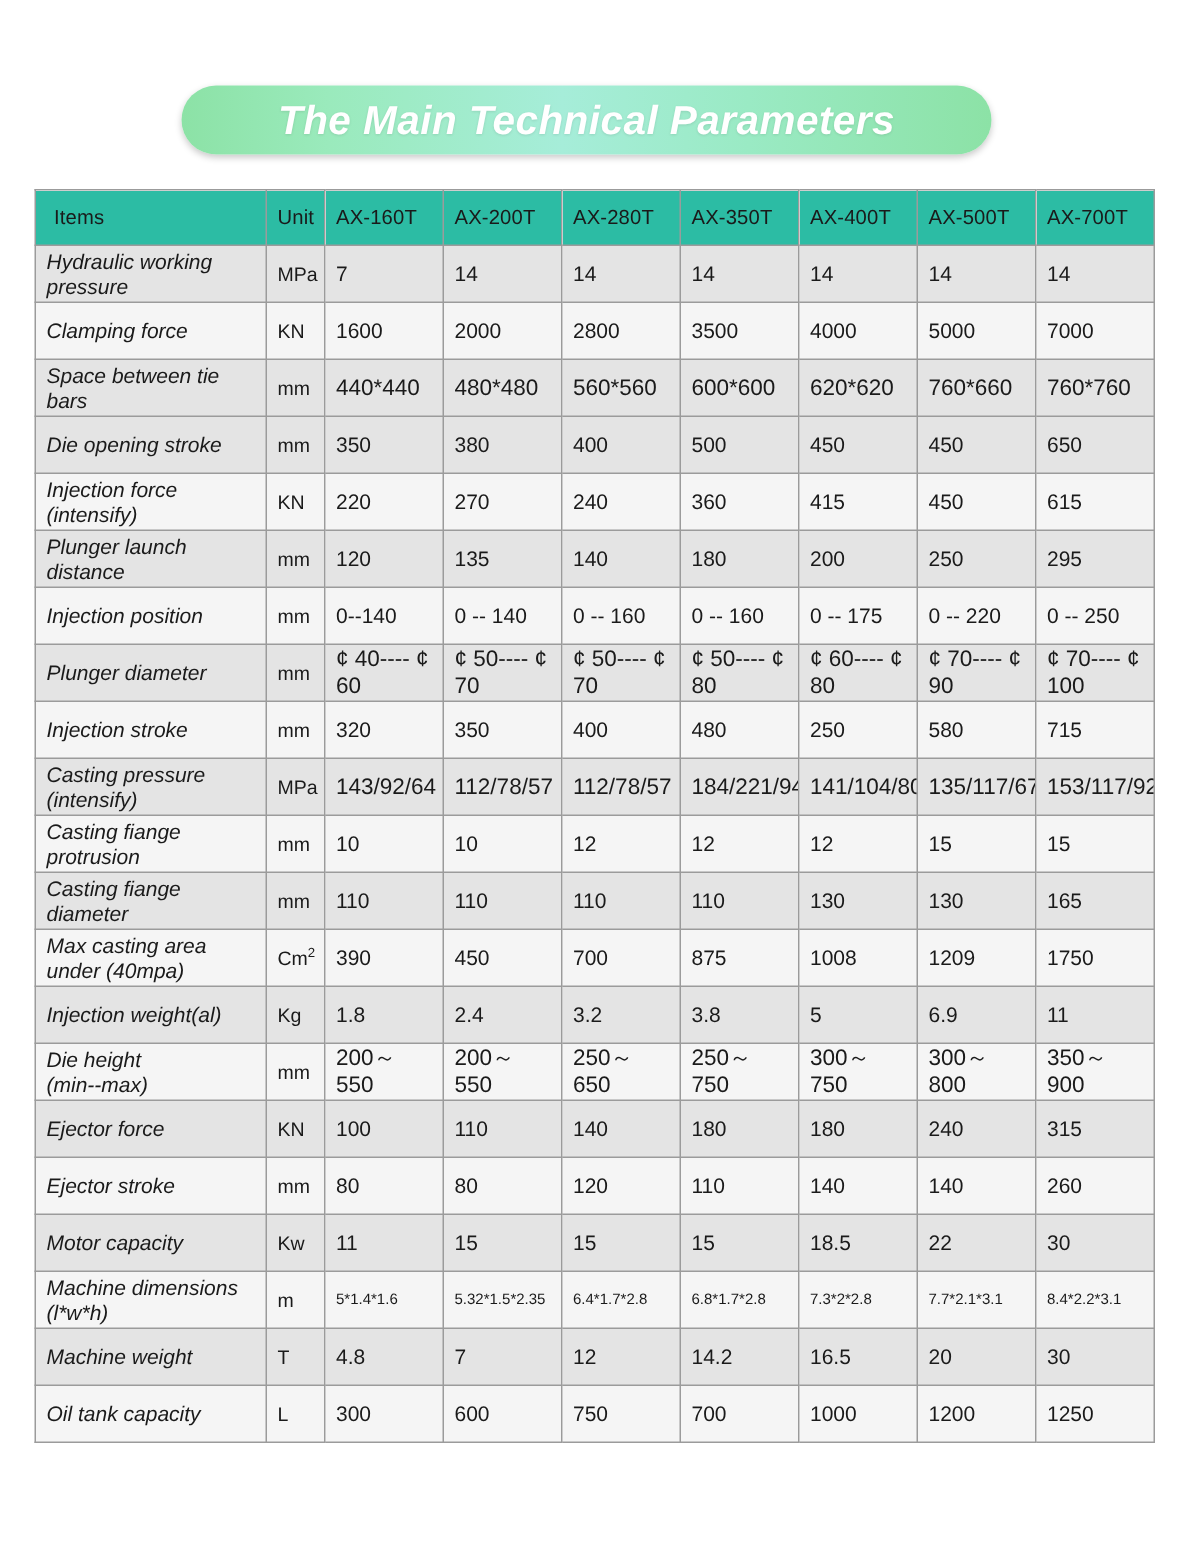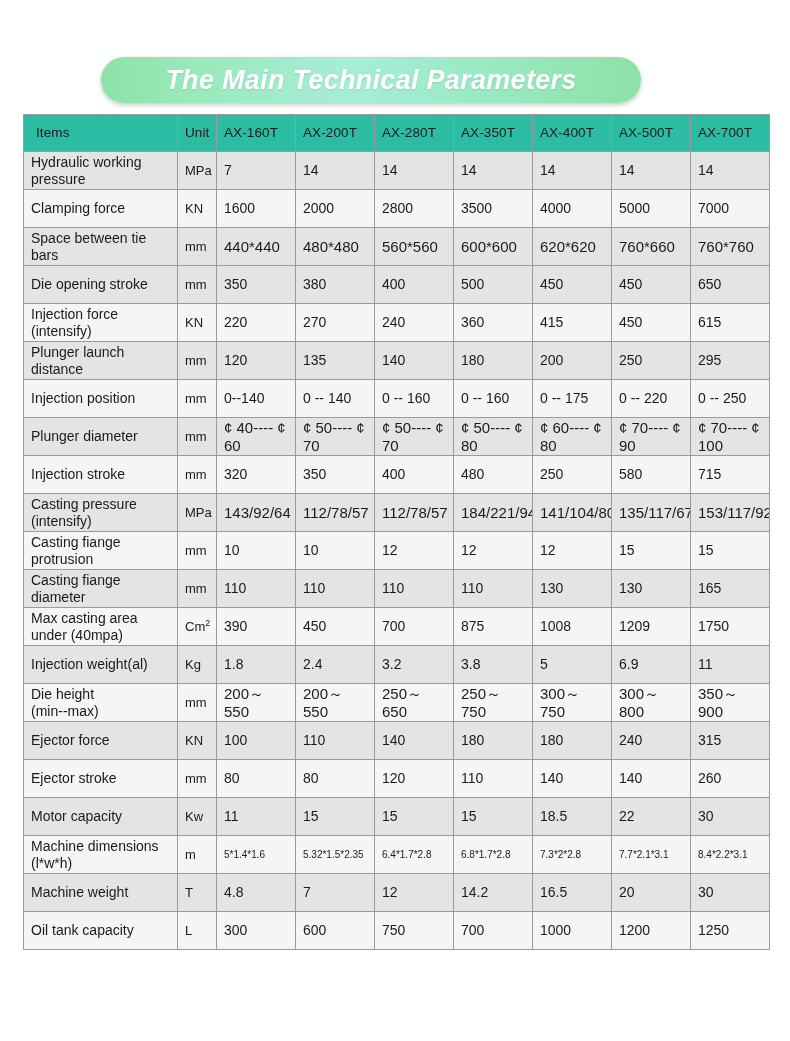--- a/index.html
+++ b/index.html
@@ -13,20 +13,21 @@
     font-family: "Liberation Sans", sans-serif;
     -webkit-font-smoothing: antialiased;
   }
 
   
   .banner-wrap {
     width: 742px;
     padding-top: 57px;
     display: flex;
     justify-content: center;
+    margin-left: 20px;
   }
   .banner {
     width: 540px;
     height: 46px;
     border-radius: 23px;
     background: linear-gradient(
       to right,
       #8ce2a6 0%,
       #9aeabc 18%,
       #a6edd9 47%,
@@ -42,21 +43,21 @@
     font-style: italic;
     font-weight: bold;
     color: #ffffff;
     letter-spacing: 0.3px;
     white-space: nowrap;
     text-shadow: 0 1px 2px rgba(0,0,0,0.10);
   }
 
   
   .table-wrap {
-    padding: 11px 23px 0 23px;
+    padding: 23px 23px 0 23px;
   }
   table.spec {
     border-collapse: collapse;
     width: 744px;
     table-layout: fixed;
     border: 1px solid #9b9b9b;
   }
   table.spec td, table.spec th {
     border: 1px solid #9b9b9b;
     padding: 0 7px;
@@ -79,20 +80,21 @@
   thead th.c-items { padding-left: 12px; }
 
   
   tbody tr.odd  td { background: #e4e4e4; }
   tbody tr.even td { background: #f5f5f5; }
 
   td.c-items {
     font-size: 14px;
     padding-left: 12px;
     white-space: pre-line;
+    font-style: italic;
   }
   td.c-unit {
     font-size: 13px;
   }
   td.c-val {
     font-size: 14px;
   }
   
   td.c-val.small { font-size: 15px; }
   td.c-val.xsmall { font-size: 10px; }

